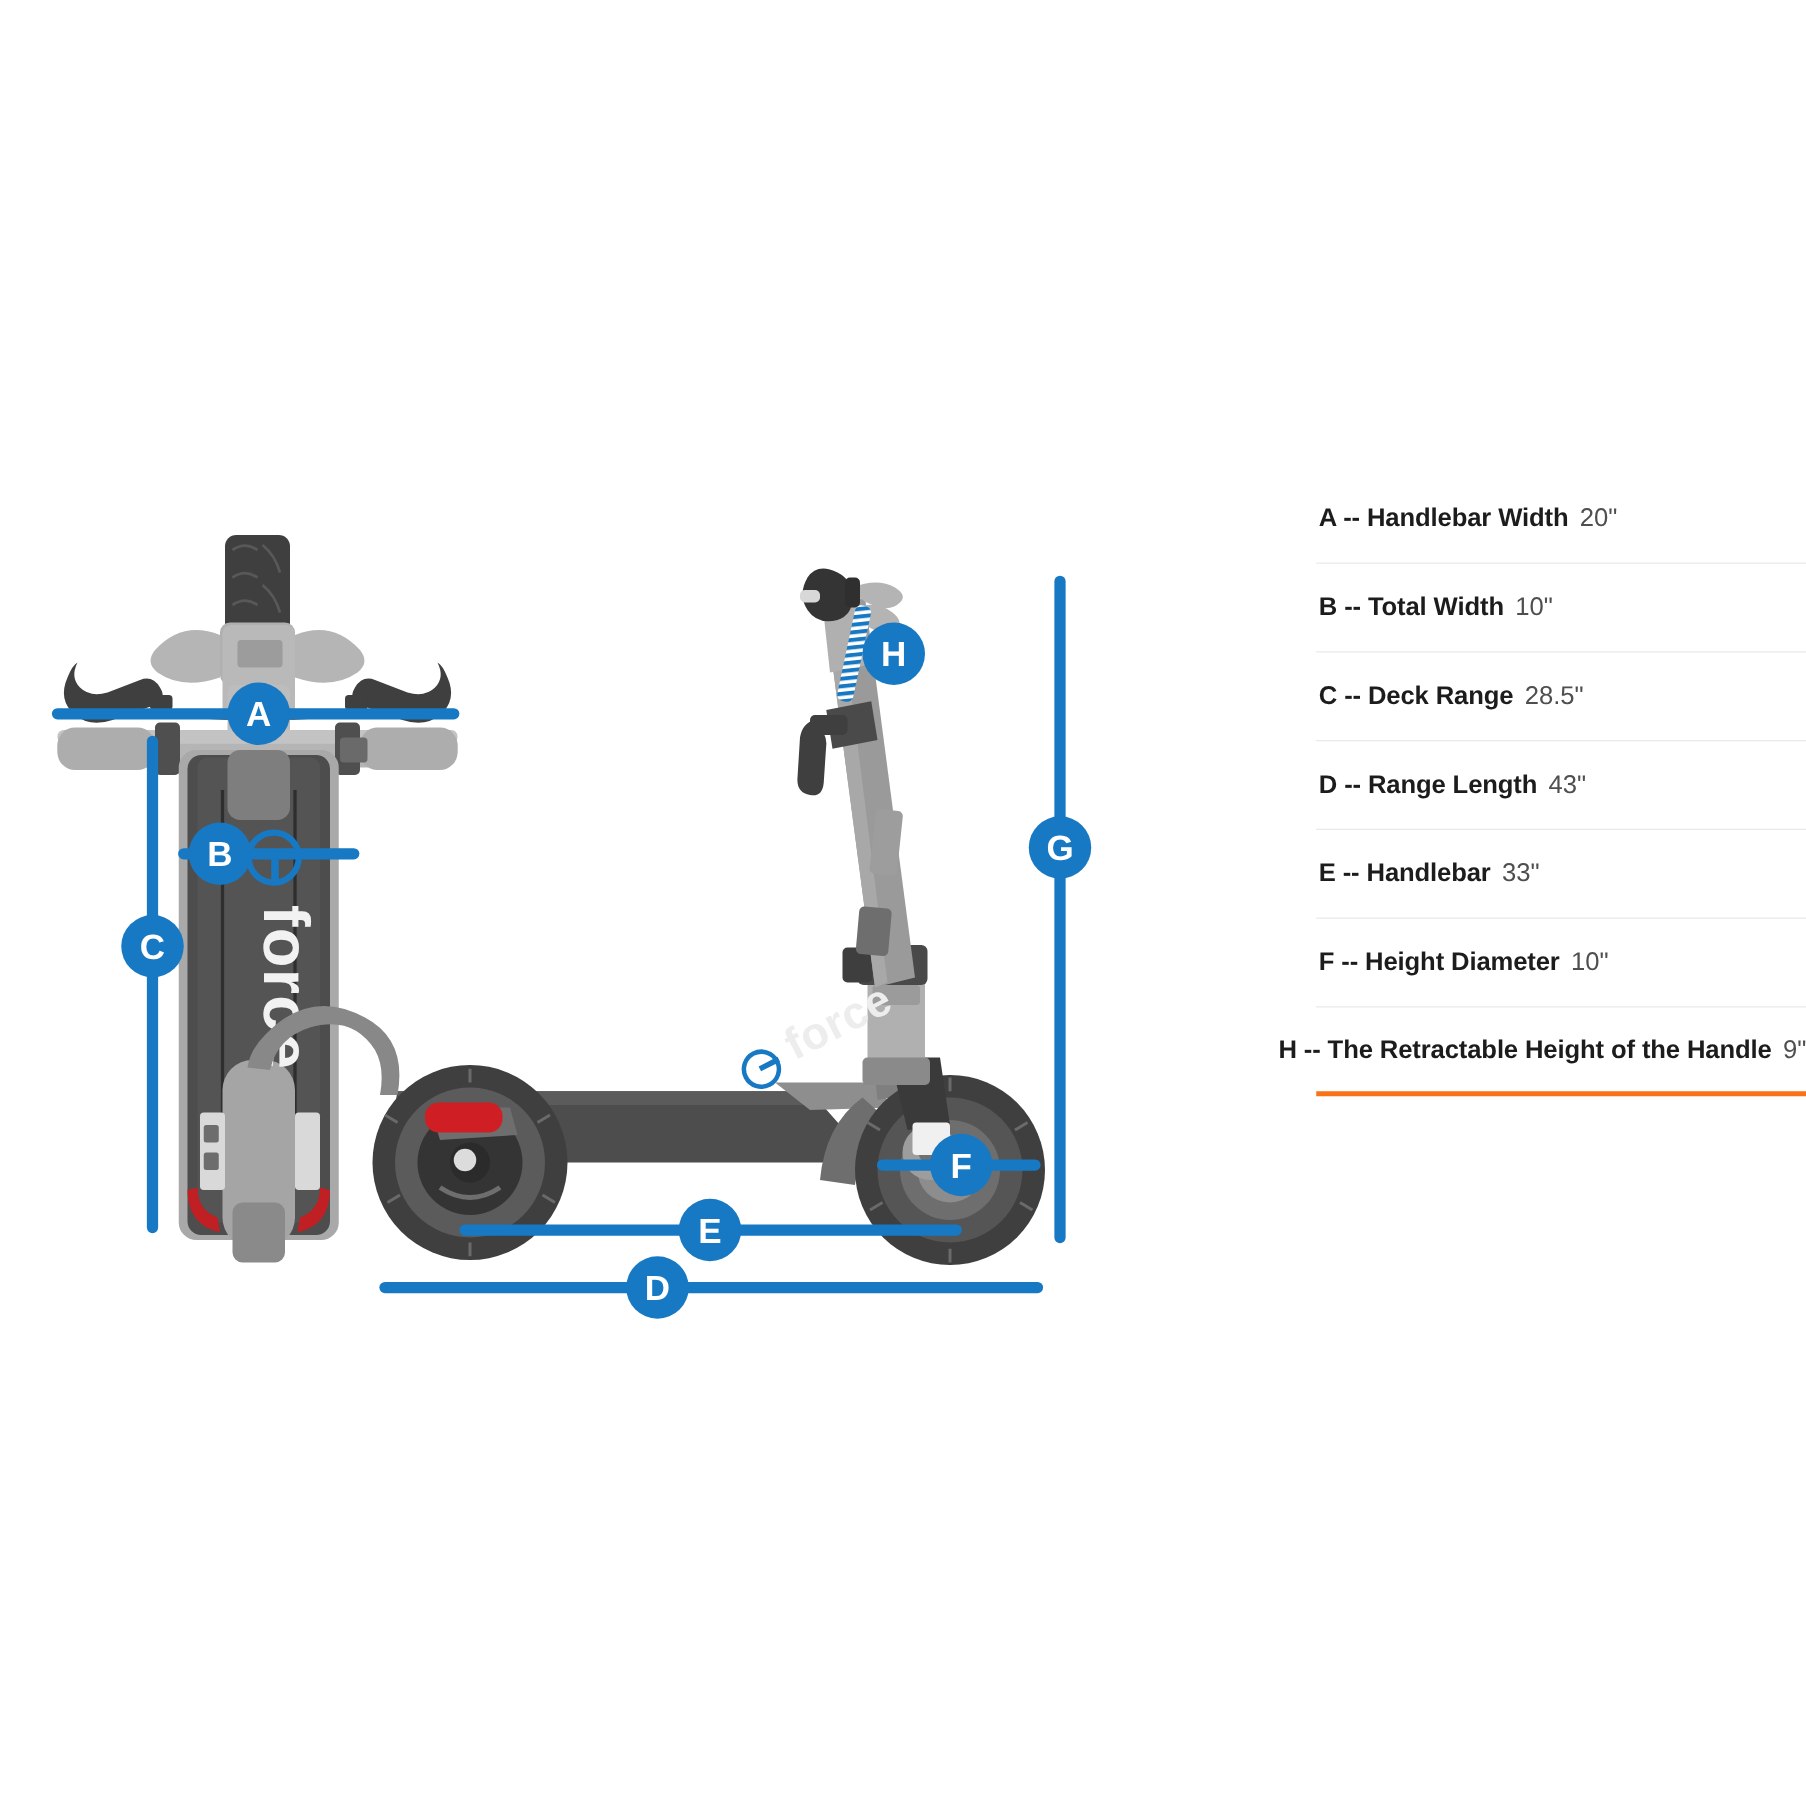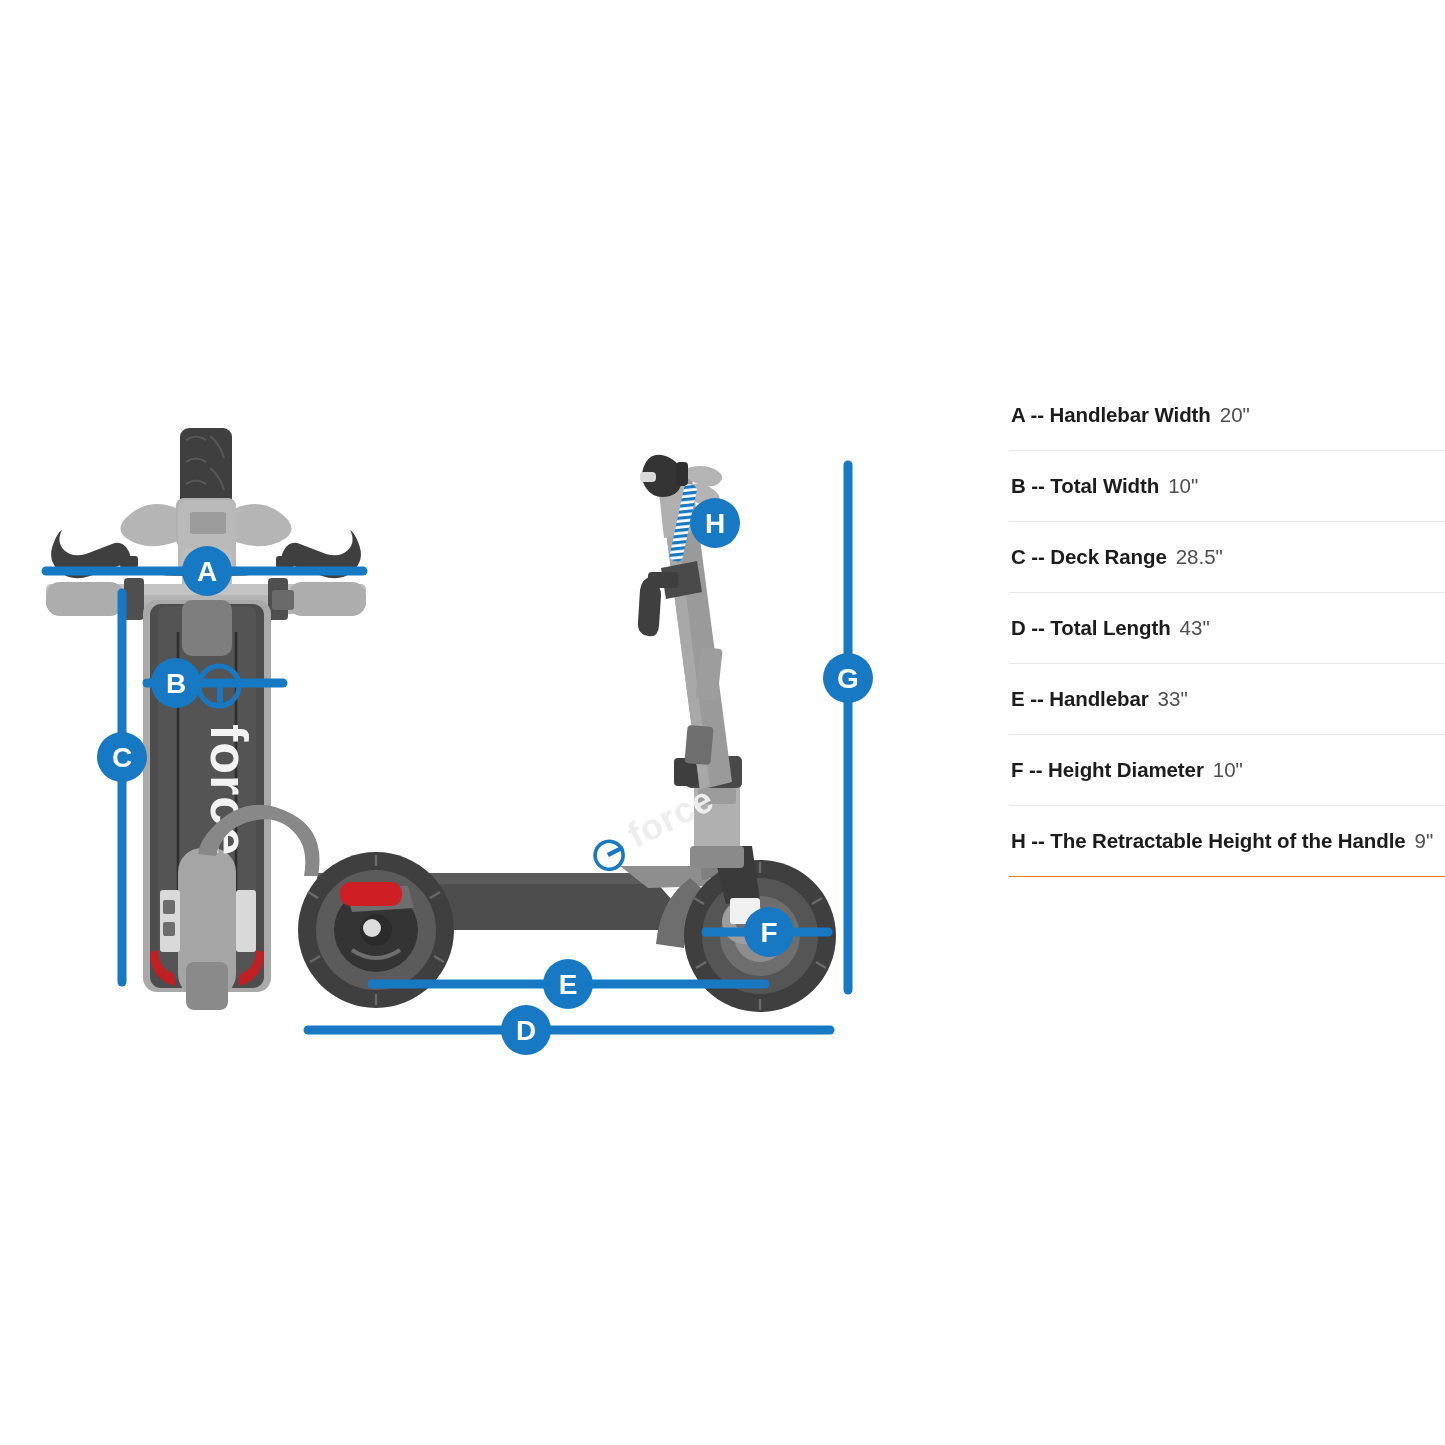--- a/index.html
+++ b/index.html
@@ -44,22 +44,23 @@
     top: 380px;
     width: 436px;
   }
   .spec-row {
     box-sizing: border-box;
     height: 71px;
     display: flex;
     align-items: center;
     border-bottom: 1px solid #e9e9e9;
     padding-left: 2px;
-  }
-  .spec-row:last-child { border-bottom: 1px solid #f97316; }
+    margin-left: 44px;
+  }
+  .spec-row:last-child { border-bottom: 4px solid #f97316; justify-content: flex-end; }
   .spec-key {
     font-size: 20.5px;
     font-weight: bold;
     color: #1c1c1c;
     letter-spacing: -0.1px;
     white-space: nowrap;
   }
   .spec-val {
     font-size: 20.5px;
     font-weight: normal;
@@ -335,21 +336,21 @@
       <span class="spec-key">B -- Total Width</span>
       <span class="spec-val">10"</span>
     </div>
 
     <div class="spec-row">
       <span class="spec-key">C -- Deck Range</span>
       <span class="spec-val">28.5"</span>
     </div>
 
     <div class="spec-row">
-      <span class="spec-key">D -- Total Length</span>
+      <span class="spec-key">D -- Range Length</span>
       <span class="spec-val">43"</span>
     </div>
 
     <div class="spec-row">
       <span class="spec-key">E -- Handlebar</span>
       <span class="spec-val">33"</span>
     </div>
 
     <div class="spec-row">
       <span class="spec-key">F -- Height Diameter</span>

